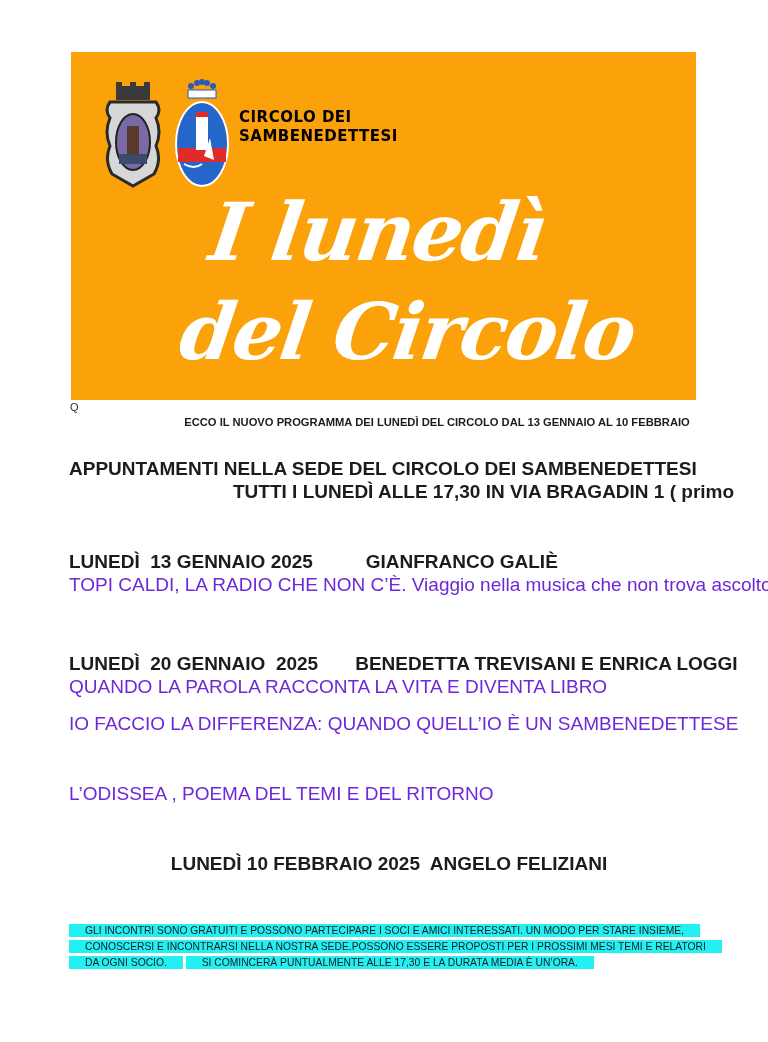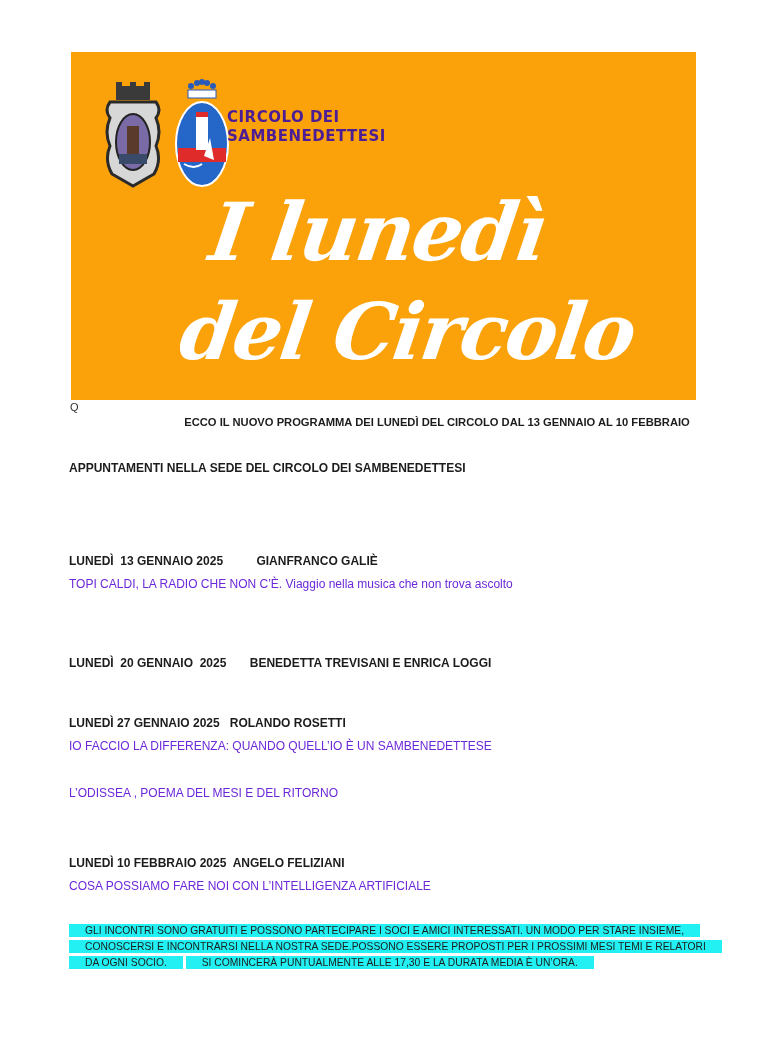--- a/index.html
+++ b/index.html
@@ -33,23 +33,23 @@
     }
     .crest-circolo {
       position: absolute;
       left: 103px;
       top: 26px;
       width: 56px;
       height: 112px;
     }
     .org-name {
       position: absolute;
-      left: 156px;
+      left: 168px;
       top: 56px;
-      color: #4c1d95;
+      color: #000000;
       font-family: "DejaVu Sans", sans-serif;
       font-weight: bold;
       font-size: 15px;
       line-height: 19px;
       letter-spacing: 0.5px;
       text-transform: uppercase;
       font-variant: small-caps;
     }
     .org-name div { white-space: nowrap; }
     .script-title {
@@ -101,35 +101,35 @@
       color: #1c1c1c;
       padding-left: 10px;
       box-sizing: border-box;
       white-space: nowrap;
       margin-left: 48px;
     }
     .section {
       position: absolute;
       left: 69px;
       width: 640px;
-      font-size: 12px;
+      font-size: 19px;
       line-height: 23px;
       color: #1c1c1c;
     }
     .venue { top: 457px; }
     .venue .l1 { font-weight: bold; white-space: nowrap; }
     .venue .l2 { font-weight: bold; padding-left: 164px; white-space: nowrap; }
     .venue .l3 { font-weight: bold; }
     .event-title { font-weight: bold; white-space: pre; }
     .event-desc { white-space: nowrap; color: #6d28d9; }
     .ev1 { top: 550px; }
     .ev2 { top: 652px; }
     .ev3 { top: 712px; }
     .ev4 { top: 782px; }
-    .ev5 { top: 852px; }
+    .ev5 { top: 852px; text-align: center; }
     .note {
       position: absolute;
       left: 69px;
       top: 923px;
       width: 630px;
       font-size: 10.3px;
       line-height: 16px;
       color: #1c1c1c;
     }
     .note .hl {
@@ -181,42 +181,42 @@
     <div class="script-line2">del Circolo</div>
   </div>
 </div>
 
 <div class="stray-q">Q</div>
 
 <div class="intro">ECCO IL NUOVO PROGRAMMA DEI LUNEDÌ DEL CIRCOLO DAL 13 GENNAIO AL 10 FEBBRAIO</div>
 
 <div class="section venue">
   <div class="l1">APPUNTAMENTI NELLA SEDE DEL CIRCOLO DEI SAMBENEDETTESI</div>
+  <div class="l2">TUTTI I LUNEDÌ ALLE 17,30 IN VIA BRAGADIN 1 ( primo</div>
 </div>
 
 <div class="section ev1">
   <div class="event-title"><span>LUNEDÌ  13 GENNAIO 2025</span><span>          </span><span>GIANFRANCO GALIÈ</span></div>
   <div class="event-desc">TOPI CALDI, LA RADIO CHE NON C’È. Viaggio nella musica che non trova ascolto</div>
 </div>
 
 <div class="section ev2">
   <div class="event-title"><span>LUNEDÌ  20 GENNAIO  2025</span><span>       </span><span>BENEDETTA TREVISANI E ENRICA LOGGI</span></div>
+  <div class="event-desc">QUANDO LA PAROLA RACCONTA LA VITA E DIVENTA LIBRO</div>
 </div>
 
 <div class="section ev3">
-  <div class="event-title"><span>LUNEDÌ 27 GENNAIO 2025</span><span>   </span><span>ROLANDO ROSETTI</span></div>
   <div class="event-desc">IO FACCIO LA DIFFERENZA: QUANDO QUELL’IO È UN SAMBENEDETTESE</div>
 </div>
 
 <div class="section ev4">
-  <div class="event-desc">L’ODISSEA , POEMA DEL MESI E DEL RITORNO</div>
+  <div class="event-desc">L’ODISSEA , POEMA DEL TEMI E DEL RITORNO</div>
 </div>
 
 <div class="section ev5">
   <div class="event-title"><span>LUNEDÌ 10 FEBBRAIO 2025</span><span>  </span><span>ANGELO FELIZIANI</span></div>
-  <div class="event-desc">COSA POSSIAMO FARE NOI CON L’INTELLIGENZA ARTIFICIALE</div>
 </div>
 
 <div class="note">
   <div class="line"><span class="hl"> GLI INCONTRI SONO GRATUITI E POSSONO PARTECIPARE I SOCI E AMICI INTERESSATI. UN MODO PER STARE INSIEME,</span></div>
   <div class="line"><span class="hl">CONOSCERSI E INCONTRARSI NELLA NOSTRA SEDE.POSSONO ESSERE PROPOSTI PER I PROSSIMI MESI TEMI E RELATORI</span></div>
   <div class="line"><span class="hl">DA OGNI SOCIO.</span> <span class="hl">SI COMINCERÀ PUNTUALMENTE ALLE 17,30 E LA DURATA MEDIA È UN’ORA.</span></div>
 </div>
 
 </body></html>

